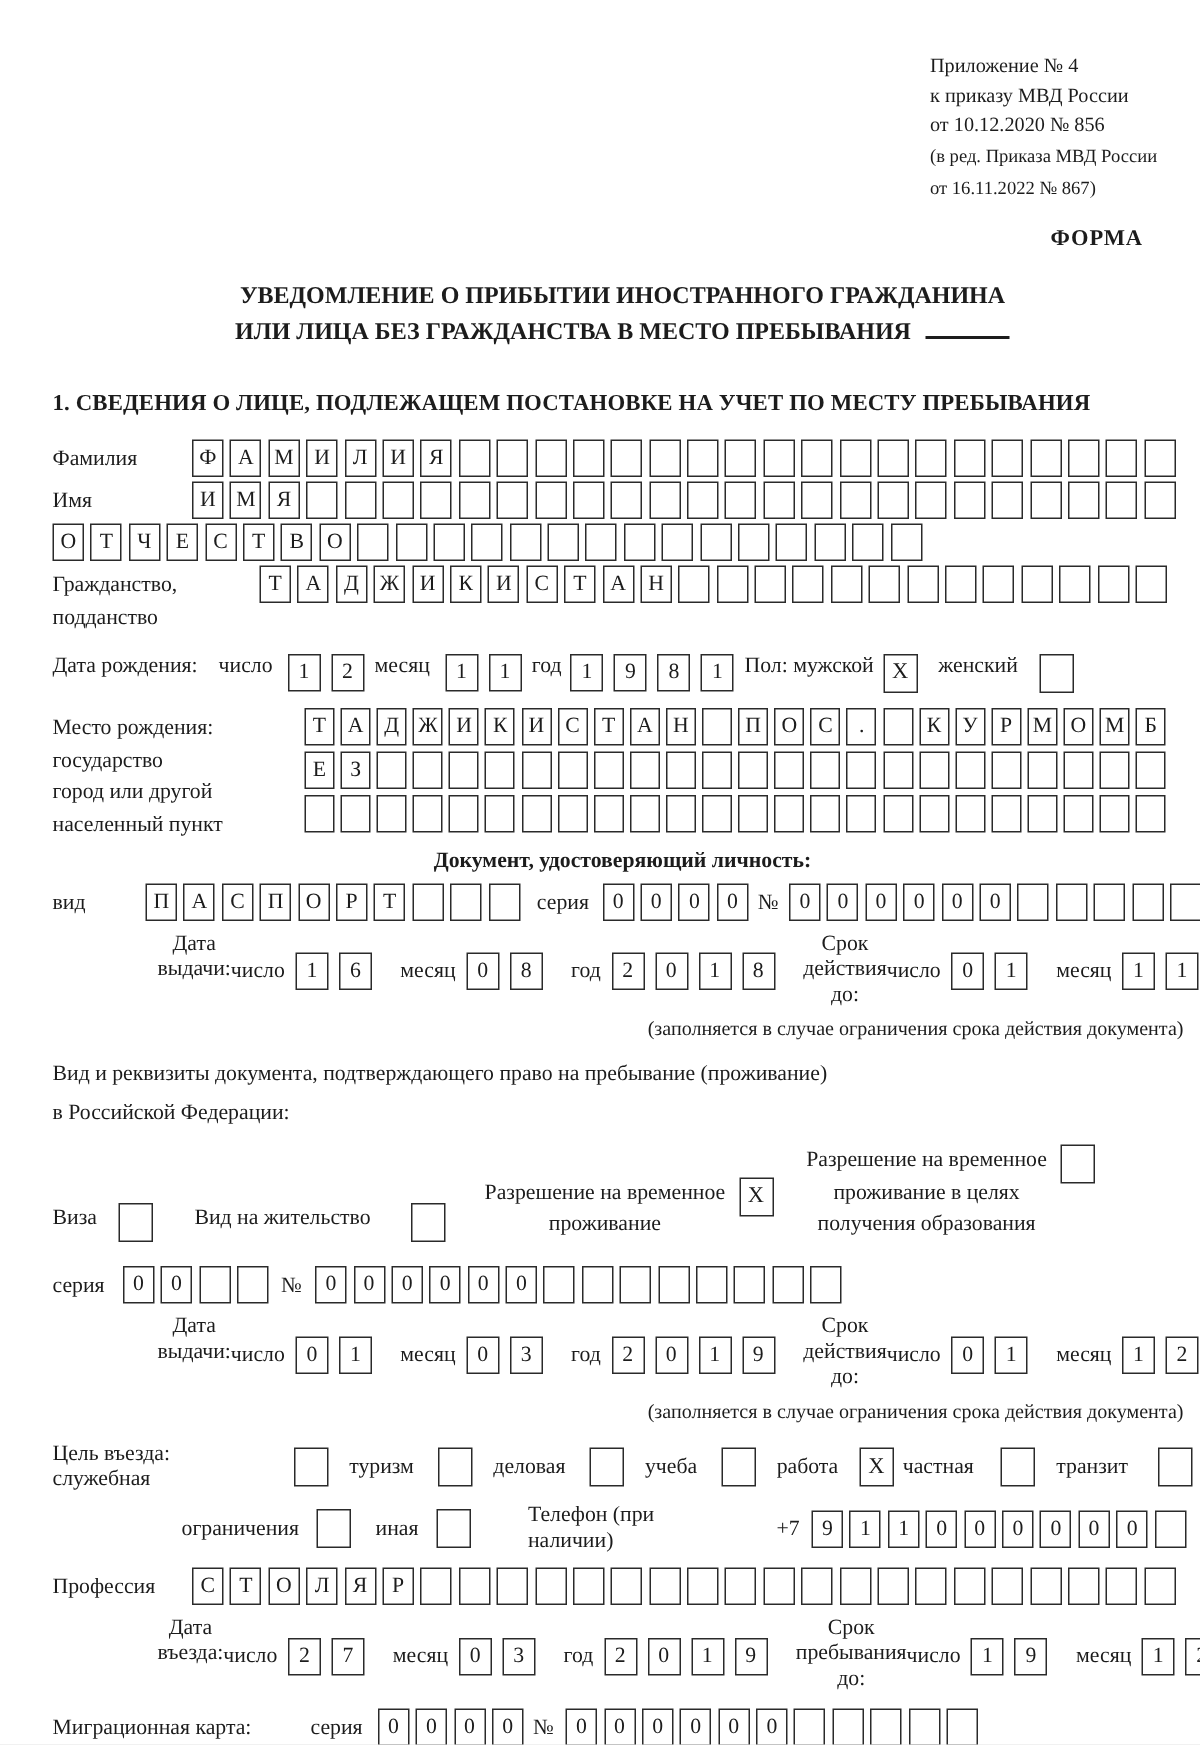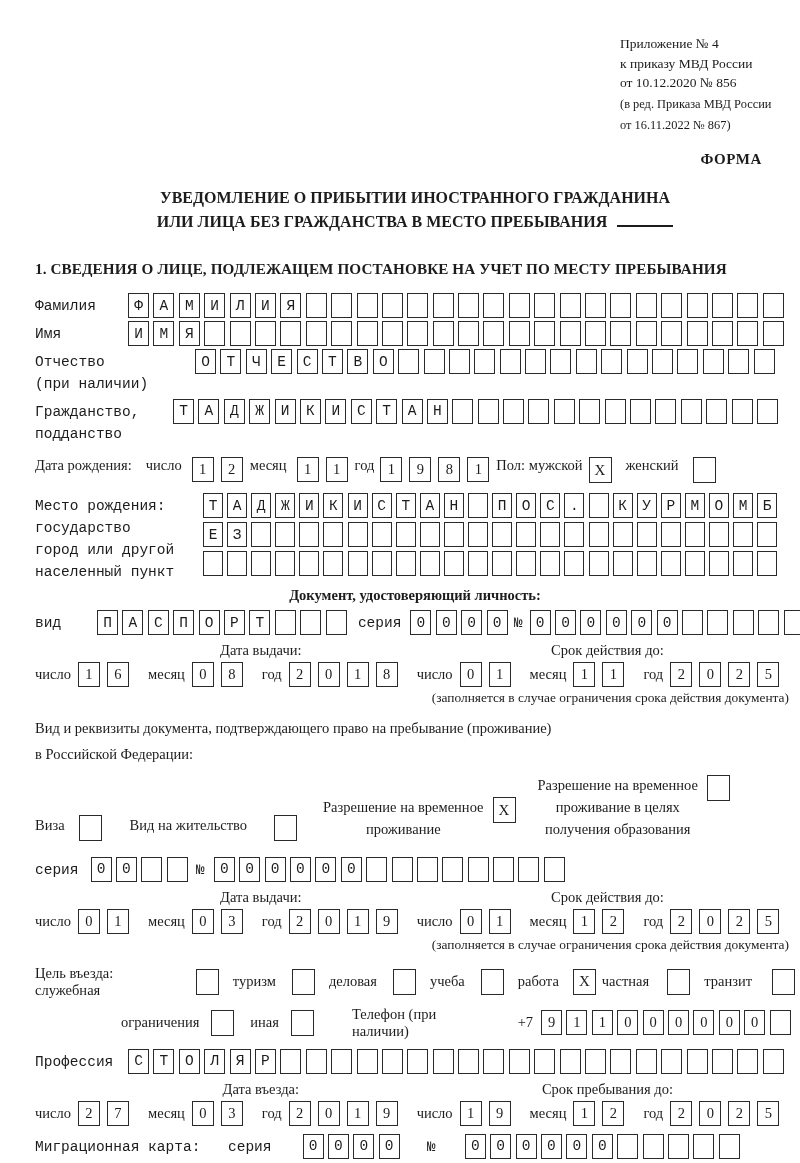--- a/index.html
+++ b/index.html
@@ -18,30 +18,30 @@
   .sheading{font-weight:bold;font-size:15.2px;margin:25px 0 15px;letter-spacing:.1px;}
   
   .cells{display:inline-flex;flex-wrap:nowrap;}
   .cell{flex:none;width:21px;height:25px;border:1.6px solid #2a2a2a;box-sizing:border-box;margin-right:4.4px;
         display:inline-flex;align-items:center;justify-content:center;font-size:14.5px;background:#fff;}
   .bp .cell{width:20px;margin-right:4.1px;}
   .dt .cell{width:22px;margin-right:7px;}
   .chk{flex:none;width:23px;height:26px;border:1.6px solid #2a2a2a;box-sizing:border-box;
        display:inline-flex;align-items:center;justify-content:center;font-size:15px;background:#fff;}
   
-  .row{display:flex;align-items:flex-start;margin-bottom:3px;font-family:Liberation Mono, monospace;}
+  .row{display:flex;align-items:flex-start;margin-bottom:3px;}
   .flabel{flex:none;font-size:14.5px;line-height:1.5;padding-top:3px;}
   .w93{width:93px;} .w160{width:160px;} .w138{width:138px;} .w168{width:168px;}
   .stack .cells{display:flex;margin-bottom:4px;}
   .inline-row{display:flex;align-items:flex-start;font-size:14.5px;margin:12px 0 10px;}
   .inline-row .gap6{width:6px;} .inline-row .gap10{width:10px;} .inline-row .gap14{width:14px;}
   .doc-heading{text-align:center;font-weight:bold;font-size:14.5px;margin:4px 0 6px;}
   
   .dates{display:flex;margin-top:7px;font-size:14.5px;}
-  .dates-col{display:flex;flex-direction:column;}
+  .dates-col{display:flex;flex-direction:row;}
   .dates-col.right{margin-left:auto;margin-right:28px;}
   .dates-head{text-align:center;margin-bottom:3px;}
   .dates-line{display:flex;align-items:center;}
   .dates-line .lbl{margin-right:7px;}
   .dates-line .cells{margin-right:12px;}
   .note{text-align:right;font-size:13.4px;margin-top:3px;padding-right:6px;}
   .intro{font-size:14.5px;line-height:1.8;margin-top:9px;}
   
   .permits{display:flex;align-items:flex-end;margin-top:8px;font-size:14.5px;}
   .pitem{display:flex;align-items:flex-start;}
@@ -132,24 +132,20 @@
         <span class="cell"></span>
         <span class="cell"></span>
         <span class="cell"></span>
         <span class="cell"></span>
         <span class="cell"></span>
         <span class="cell"></span>
       </span>
   </div>
 
   <div class="row">
-    <div class="flabel w160">
-      <div>Отчество</div>
-      <div>(при наличии)</div>
-    </div>
     <span class="cells">
         <span class="cell">О</span>
         <span class="cell">Т</span>
         <span class="cell">Ч</span>
         <span class="cell">Е</span>
         <span class="cell">С</span>
         <span class="cell">Т</span>
         <span class="cell">В</span>
         <span class="cell">О</span>
         <span class="cell"></span>
@@ -669,21 +665,21 @@
         <span class="cells dt">
             <span class="cell">2</span>
             <span class="cell">0</span>
             <span class="cell">2</span>
             <span class="cell">5</span>
           </span>
       </div>
     </div>
   </div>
 
-  <div class="row" style="margin-top:8px;gap:21px;">
+  <div class="row" style="margin-top:8px;">
     <div class="flabel" style="width:172px;">Миграционная карта:</div>
     <div class="flabel" style="margin-right:10px;">серия</div>
     <span class="cells">
         <span class="cell">0</span>
         <span class="cell">0</span>
         <span class="cell">0</span>
         <span class="cell">0</span>
       </span>
     <div class="flabel" style="margin:0 8px 0 2px;">№</div>
     <span class="cells">

